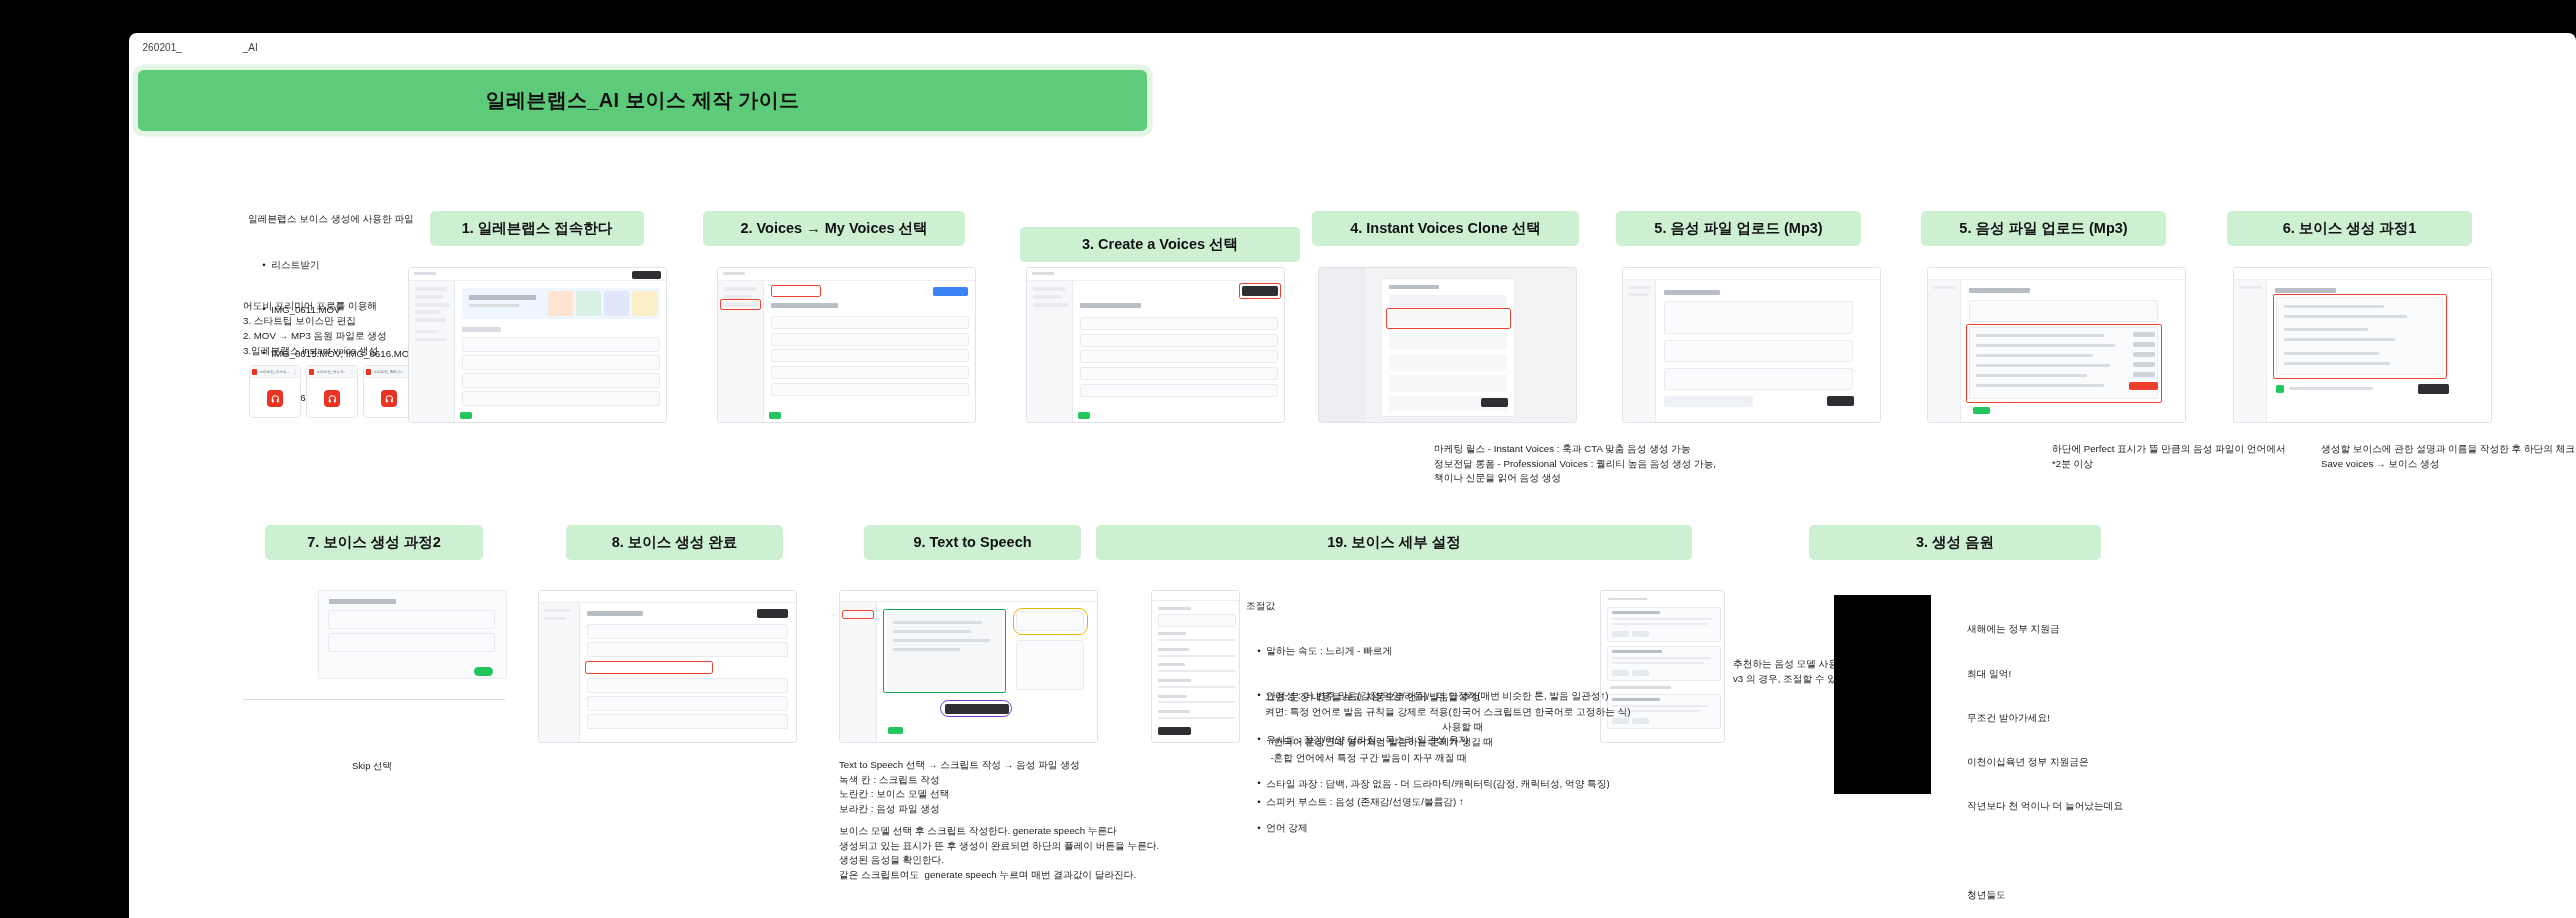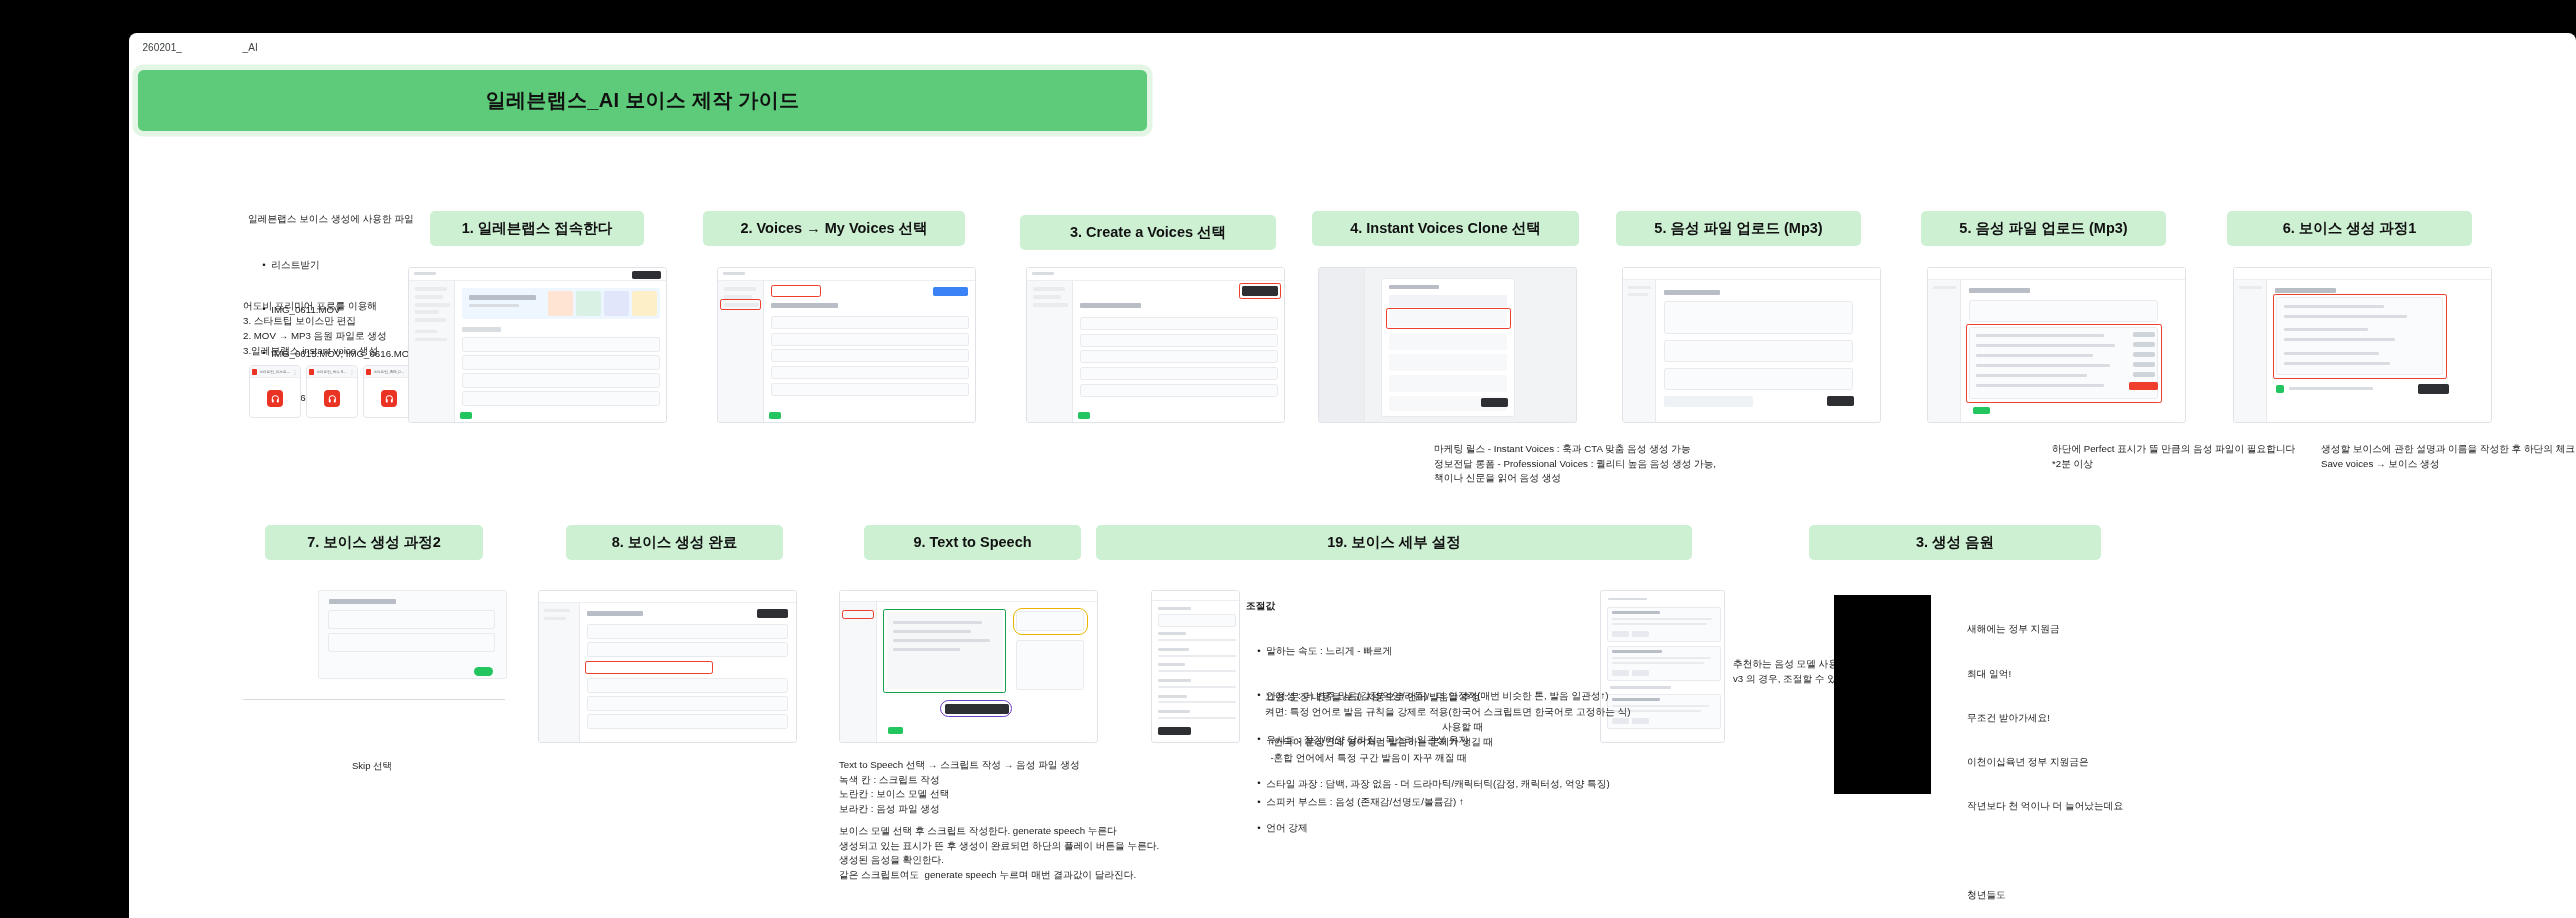--- a/index.html
+++ b/index.html
@@ -97,21 +97,21 @@
   }
 
   
   .txt {
     position: absolute;
     font-size: 9.7px;
     line-height: 1.52;
     color: #1b1b1b;
     white-space: pre-wrap;
   }
-  .txt.bold { font-weight: 700; }
+  .txt.bold { font-weight: 400; }
   ul.bul { list-style: none; }
   ul.bul li { position: relative; padding-left: 12.3px; }
   ul.bul li::before {
     content: "•"; position: absolute; left: 3.3px; top: -0.6px;
   }
 
   
   .filecard {
     position: absolute;
     width: 52px; height: 53px;
@@ -237,21 +237,21 @@
       </span>
     </div>
   </div>
 
   <div class="pill" style="left:301px;top:178px;width:214px;height:35px;">
     <span>1. 일레븐랩스 접속한다</span>
   </div>
   <div class="pill" style="left:574px;top:178px;width:262px;height:35px;">
     <span>2. Voices → My Voices 선택</span>
   </div>
-  <div class="pill" style="left:891px;top:182px;width:256px;height:35px;">
+  <div class="pill" style="left:891px;top:194px;width:280px;height:35px;">
     <span>3. Create a Voices 선택</span>
   </div>
   <div class="pill" style="left:1183px;top:178px;width:267px;height:35px;">
     <span>4. Instant Voices Clone 선택</span>
   </div>
   <div class="pill" style="left:1487px;top:178px;width:245px;height:35px;">
     <span>5. 음성 파일 업로드 (Mp3)</span>
   </div>
   <div class="pill" style="left:1792px;top:178px;width:245px;height:35px;">
     <span>5. 음성 파일 업로드 (Mp3)</span>
@@ -388,21 +388,21 @@
     <div class="ln" style="left:50px;top:84px;width:95px;height:3.3px;"></div>
     <div class="ln" style="left:50px;top:94px;width:106px;height:3.3px;"></div>
     <div class="chip green" style="left:42px;top:117px;width:7.8px;height:7.8px;border-radius:1.7px;"></div>
     <div class="ln" style="left:55px;top:119px;width:84px;height:3.3px;"></div>
     <div class="chip dark" style="left:184px;top:116px;width:31px;height:10px;"></div>
   </div>
 
   <div class="txt" style="left:1305px;top:409px;width:290px;">마케팅 릴스 - Instant Voices : 훅과 CTA 맞춤 음성 생성 가능
 정보전달 롱폼 - Professional Voices : 퀄리티 높음 음성 생성 가능,
 책이나 신문을 읽어 음성 생성</div>
-  <div class="txt" style="left:1923px;top:409px;width:279px;">하단에 Perfect 표시가 뜰 만큼의 음성 파일이 필요합니다
+  <div class="txt" style="left:1923px;top:409px;width:279px;">하단에 Perfect 표시가 뜰 만큼의 음성 파일이 언어에서
 *2분 이상</div>
   <div class="txt" style="left:2192px;top:409px;width:390px;">생성할 보이스에 관한 설명과 이름을 작성한 후 하단의 체크박스를 선택합니다
 Save voices → 보이스 생성</div>
 
   <div class="pill" style="left:136px;top:492px;width:218px;height:35px;">
     <span>7. 보이스 생성 과정2</span>
   </div>
   <div class="pill" style="left:437px;top:492px;width:217px;height:35px;">
     <span>8. 보이스 생성 완료</span>
   </div>

